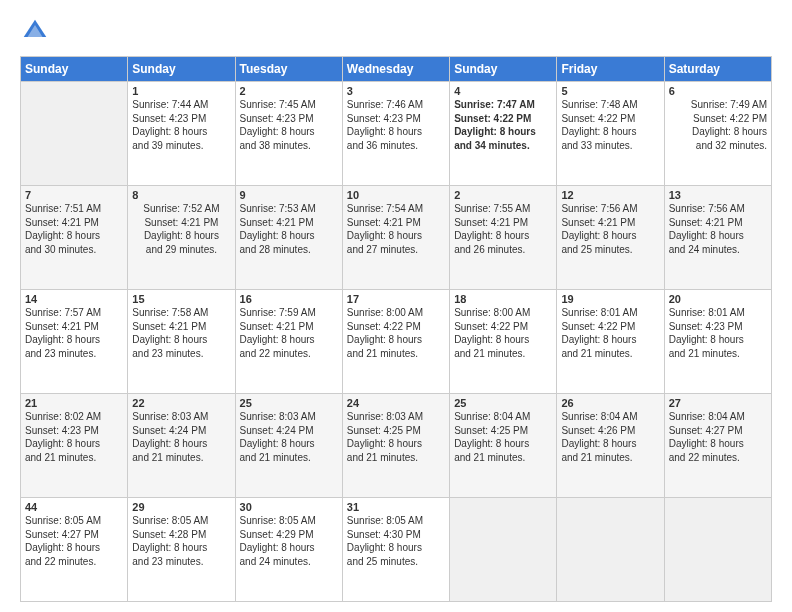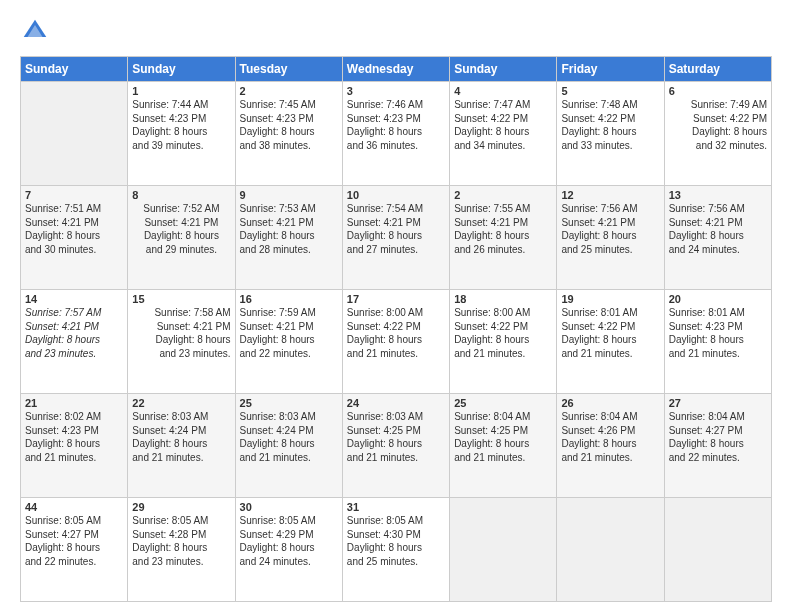--- a/index.html
+++ b/index.html
@@ -160,21 +160,21 @@
           </td>
           <td>
             <span class="day-num">3</span>
             <div class="day-info" style="white-space: pre-line;">Sunrise: 7:46 AM
 Sunset: 4:23 PM
 Daylight: 8 hours
 and 36 minutes.</div>
           </td>
           <td>
             <span class="day-num">4</span>
-            <div class="day-info" style="white-space: pre-line;">Sunrise: 7:47 AM
+            <div class="day-info" style="white-space: pre-line; font-weight: bold;">Sunrise: 7:47 AM
 Sunset: 4:22 PM
 Daylight: 8 hours
 and 34 minutes.</div>
           </td>
           <td>
             <span class="day-num">5</span>
             <div class="day-info" style="white-space: pre-line;">Sunrise: 7:48 AM
 Sunset: 4:22 PM
 Daylight: 8 hours
 and 33 minutes.</div>
@@ -234,28 +234,28 @@
             <span class="day-num">13</span>
             <div class="day-info" style="white-space: pre-line;">Sunrise: 7:56 AM
 Sunset: 4:21 PM
 Daylight: 8 hours
 and 24 minutes.</div>
           </td>
         </tr>
         <tr>
           <td>
             <span class="day-num">14</span>
-            <div class="day-info" style="white-space: pre-line; font-style: italic;">Sunrise: 7:57 AM
+            <div class="day-info" style="white-space: pre-line;">Sunrise: 7:57 AM
 Sunset: 4:21 PM
 Daylight: 8 hours
 and 23 minutes.</div>
           </td>
           <td>
             <span class="day-num">15</span>
-            <div class="day-info" style="white-space: pre-line; text-align: right;">Sunrise: 7:58 AM
+            <div class="day-info" style="white-space: pre-line;">Sunrise: 7:58 AM
 Sunset: 4:21 PM
 Daylight: 8 hours
 and 23 minutes.</div>
           </td>
           <td>
             <span class="day-num">16</span>
             <div class="day-info" style="white-space: pre-line;">Sunrise: 7:59 AM
 Sunset: 4:21 PM
 Daylight: 8 hours
 and 22 minutes.</div>

